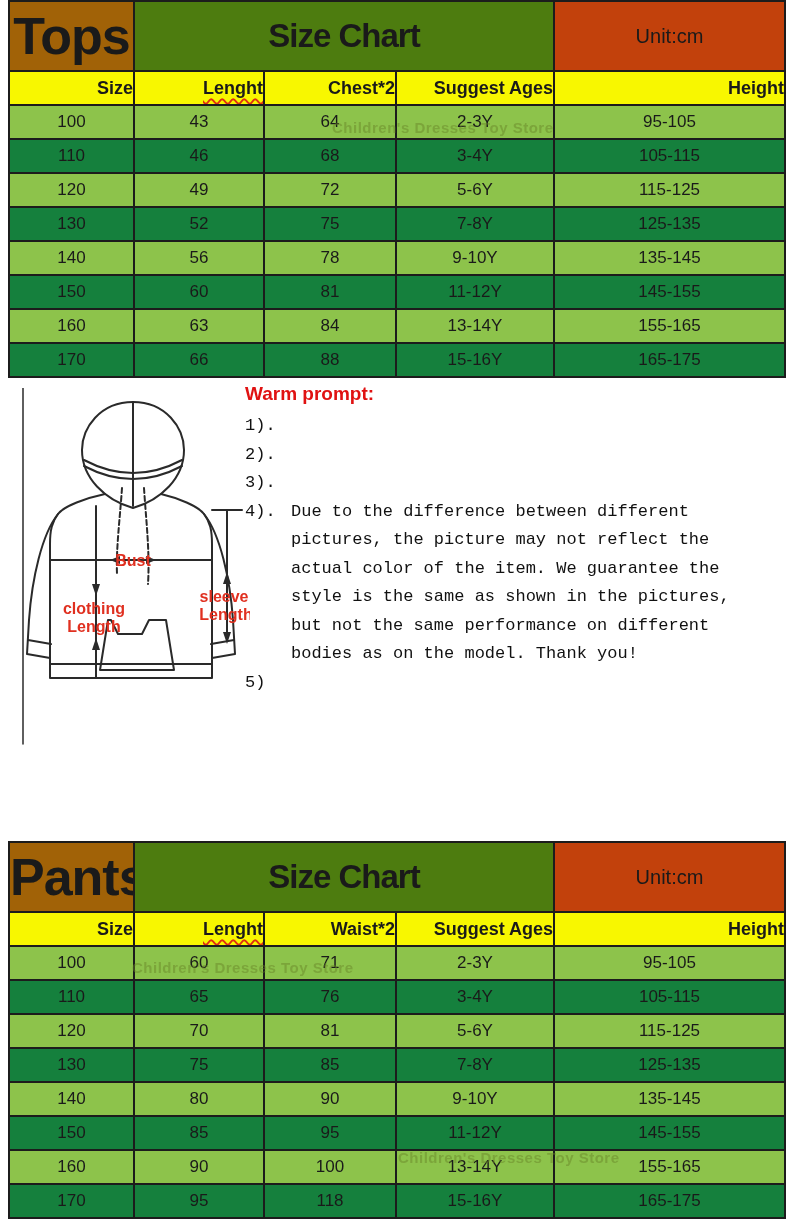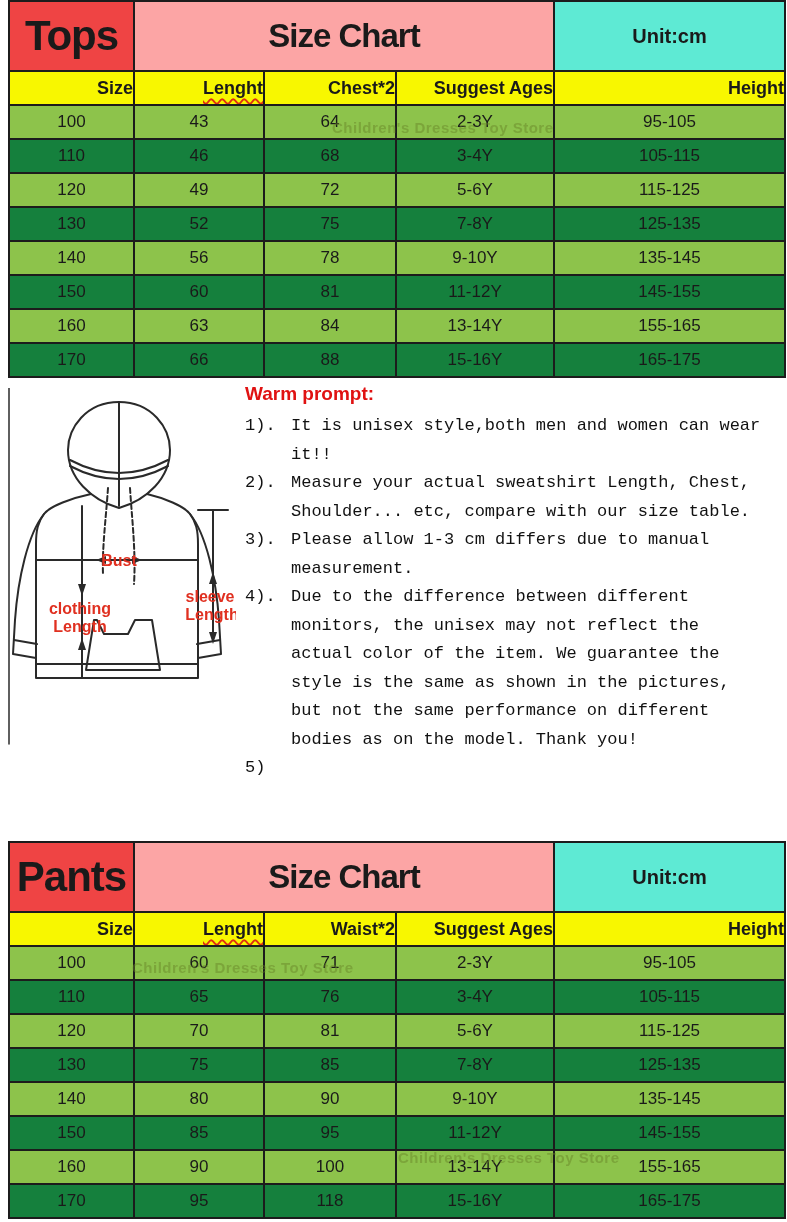--- a/index.html
+++ b/index.html
@@ -11,23 +11,23 @@
   table.size-table{
     position:absolute;left:8px;width:776px;border-collapse:collapse;table-layout:fixed;
   }
   #tops-table{top:0;}
   #pants-table{top:841px;border-radius:8px;}
   table.size-table td,table.size-table th{
     border:2px solid #1c1c1c;text-align:center;vertical-align:middle;
     padding:0;overflow:hidden;white-space:nowrap;
   }
   tr.title-row{height:70px;}
-  td.product-cell{font-size:42px;font-weight:bold;background:#ef4444;letter-spacing:-1px;}
-  td.chart-title-cell{font-size:33px;font-weight:bold;background:#fca5a5;letter-spacing:-1px;}
-  td.unit-cell{font-size:20px;font-weight:bold;background:#5eead4;text-align:right;vertical-align:bottom;padding:0 10px 6px 0;}
+  td.product-cell{font-size:52px;font-weight:bold;background:#a16207;letter-spacing:-1px;}
+  td.chart-title-cell{font-size:33px;font-weight:bold;background:#4d7c0f;letter-spacing:-1px;}
+  td.unit-cell{font-size:20px;font-weight:normal;background:#c2410c;text-align:right;vertical-align:bottom;padding:0 10px 6px 0;}
   tr.cols-row{height:34px;}
   tr.cols-row th{background:#F8F700;font-size:18px;font-weight:bold;text-align:right;}
   .sq{text-decoration:underline wavy #e03010 1.5px;text-underline-offset:4px;}
   tbody.data-rows tr{height:34px;}
   tbody.data-rows td{font-size:17px;font-weight:500;}
   tr.row-green td{background:#8DC34B;}
   tr.row-yellow td{background:#15803d;}
   
   .watermark{
     position:absolute;font-size:15px;font-weight:700;color:rgba(104,132,40,.48);
@@ -43,21 +43,21 @@
     font-family:"Liberation Sans",sans-serif;
   }
   ol.notes-list{list-style:none;margin:0;padding:0;}
   ol.notes-list li{
     display:grid;grid-template-columns:46px 478px;
     font-family:"Liberation Mono","DejaVu Sans Mono",monospace;
     font-size:17px;line-height:28.5px;color:#111;
   }
   ol.notes-list .num{text-align:left;}
   
-  .diagram{position:absolute;left:2px;top:388px;width:234px;height:362px;}
+  .diagram{position:absolute;left:16px;top:388px;width:234px;height:362px;}
   .diagram svg{display:block;}
 </style>
 </head>
 <body>
 
 <div class="canvas">
 
   <table class="size-table" id="tops-table">
     <colgroup>
       <col style="width:125px">
@@ -191,33 +191,30 @@
         <text x="210" y="232">Length</text>
       </g>
     </svg>
   </div>
 
   <div class="notes">
     <h3 class="notes-heading">Warm prompt:</h3>
     <ol class="notes-list">
       <li>
         <span class="num">1).</span>
-        <span class="txt">It is unisex style,both men and women can wear it!!</span>
       </li>
       <li>
         <span class="num">2).</span>
-        <span class="txt">Measure your actual sweatshirt Length, Chest, Shoulder... etc, compare with our size table.</span>
       </li>
       <li>
         <span class="num">3).</span>
-        <span class="txt">Please allow 1-3 cm differs due to manual measurement.</span>
       </li>
       <li>
         <span class="num">4).</span>
-        <span class="txt">Due to the difference between different monitors, the unisex may not reflect the actual color of the item. We guarantee the style is the same as shown in the pictures, but not the same performance on different bodies as on the model. Thank you!</span>
+        <span class="txt">Due to the difference between different pictures, the picture may not reflect the actual color of the item. We guarantee the style is the same as shown in the pictures, but not the same performance on different bodies as on the model. Thank you!</span>
       </li>
       <li>
         <span class="num">5)</span>
       </li>
     </ol>
   </div>
 
   <table class="size-table" id="pants-table">
     <colgroup>
       <col style="width:125px">

